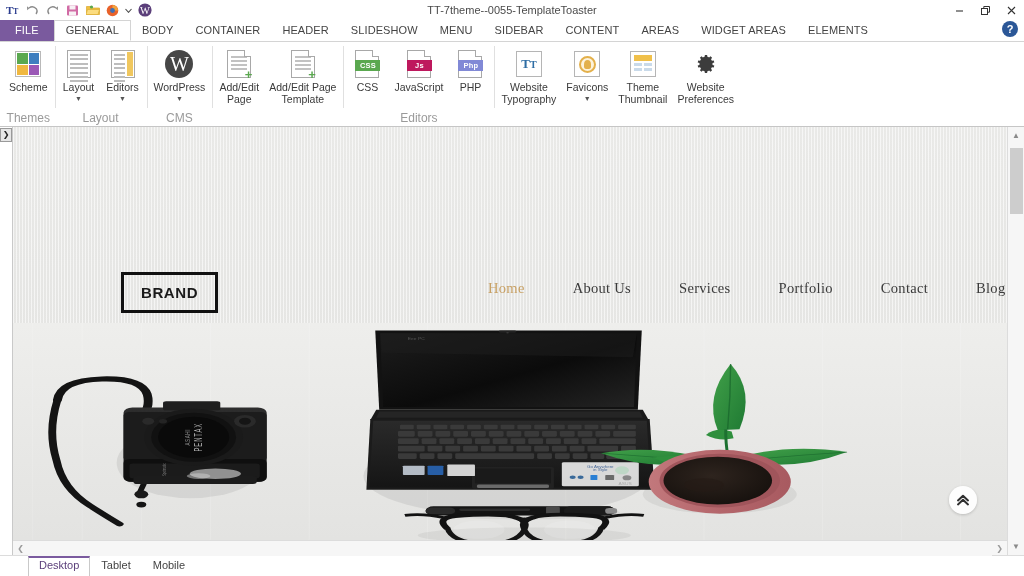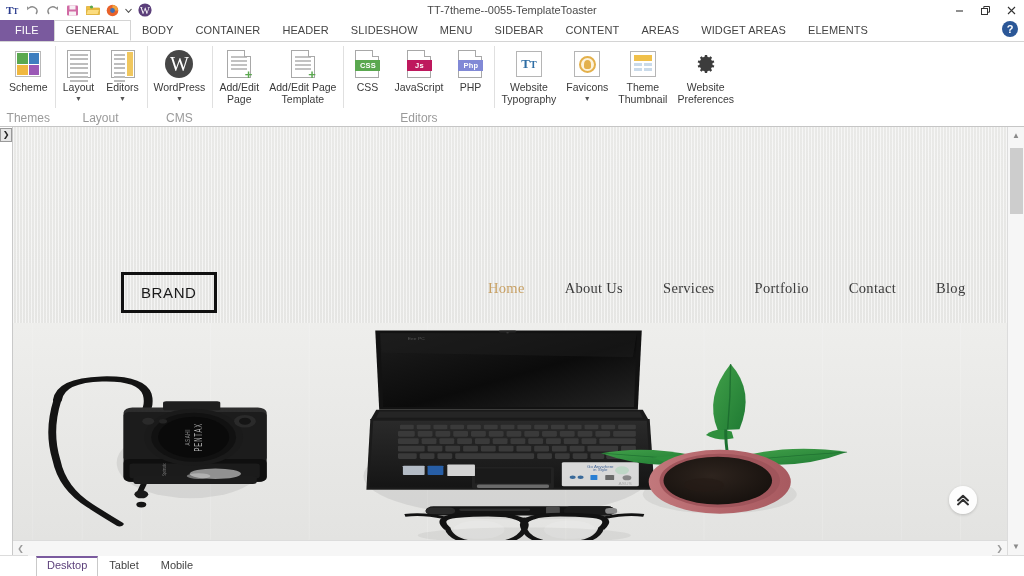--- a/index.html
+++ b/index.html
@@ -134,25 +134,25 @@
   
   .site {
     position:absolute; inset:0;
     background:
       repeating-linear-gradient(90deg, rgba(255,255,255,.55) 0 1px, rgba(0,0,0,.012) 1px 3px),
       linear-gradient(180deg,#ececea 0%, #e9e9e7 35%, #e6e6e4 100%);
   }
   .brand {
     position:absolute; left:108px; top:145px;
     border:3px solid #111; padding:9px 17px; background:transparent;
-    font-size:15px; font-weight:normal; letter-spacing:.6px; color:#1a1a1a;
+    font-size:15px; font-weight:bold; letter-spacing:.6px; color:#1a1a1a;
     font-family:"Liberation Sans", sans-serif;
   }
   .navmenu {
-    position:absolute; left:455px; top:153px; display:flex; gap:0px;
+    position:absolute; left:455px; top:153px; display:flex; gap:8px;
     font-family:"Liberation Serif", serif;
   }
   .navmenu a {
     font-size:14.5px; color:#3b3b3b; text-decoration:none; padding:0 20px;
     letter-spacing:.3px; cursor:pointer; white-space:nowrap;
   }
   .navmenu a.active { color:#c8a165; }
 
   .hero-photo { position:absolute; left:0; right:0; top:196px; bottom:0; overflow:hidden; }
 
@@ -176,21 +176,21 @@
     height:15px; background:#f6f6f6; border-top:1px solid #dcdcdc; display:flex; align-items:center;
     flex:0 0 15px;
   }
   .hscroll .arrow { width:15px; height:15px; display:flex; align-items:center; justify-content:center;
     color:#9a9a9a; font-size:8px; cursor:pointer; }
   .hscroll .track { flex:1; height:15px; background:#f6f6f6; }
 
   
   .statusbar {
     flex:0 0 21px; background:#fff; display:flex; align-items:flex-start;
-    border-top:1px solid #dcdcdc; padding-left:36px;
+    border-top:1px solid #dcdcdc; padding-left:28px;
   }
   .dtab {
     font-size:11px; padding:3px 11px 4px; cursor:pointer; color:#444; line-height:13px;
   }
   .dtab.active {
     border:1px solid #c9c9c9; border-top:2px solid #7a5a9e; background:#fff; color:#5b3f7a;
     border-bottom:none; padding:1px 10px 4px;
   }
 </style>
 </head>

